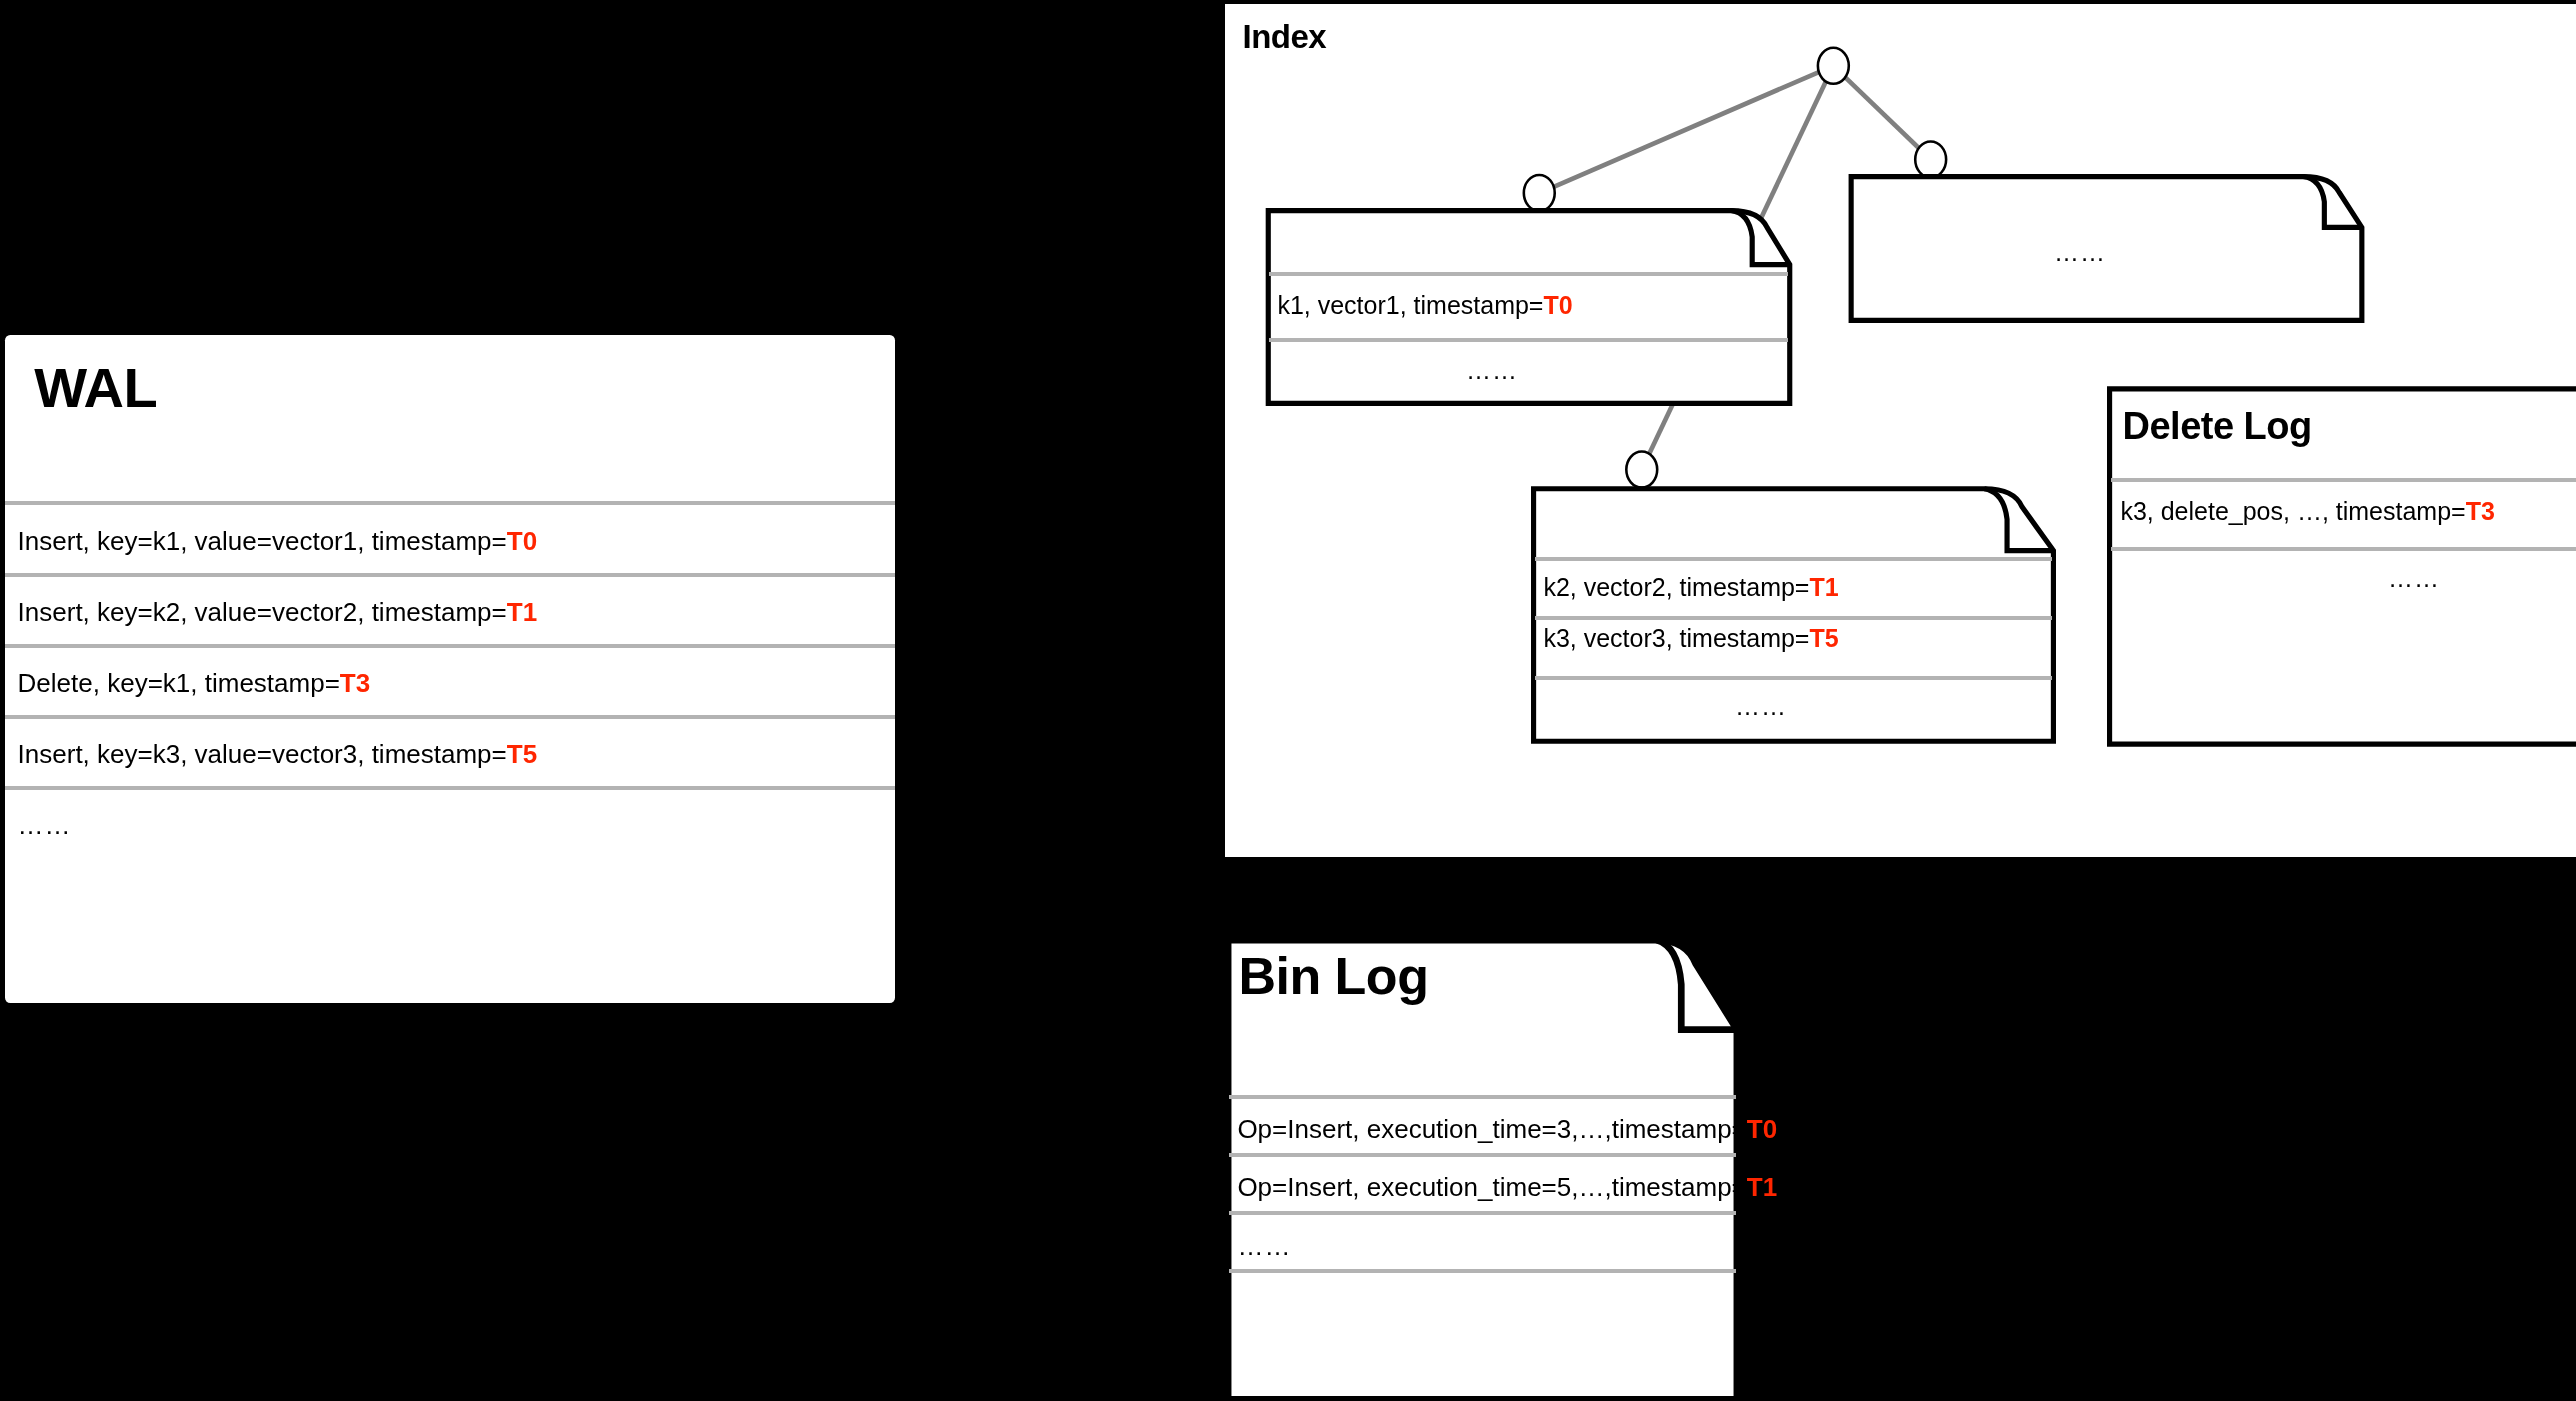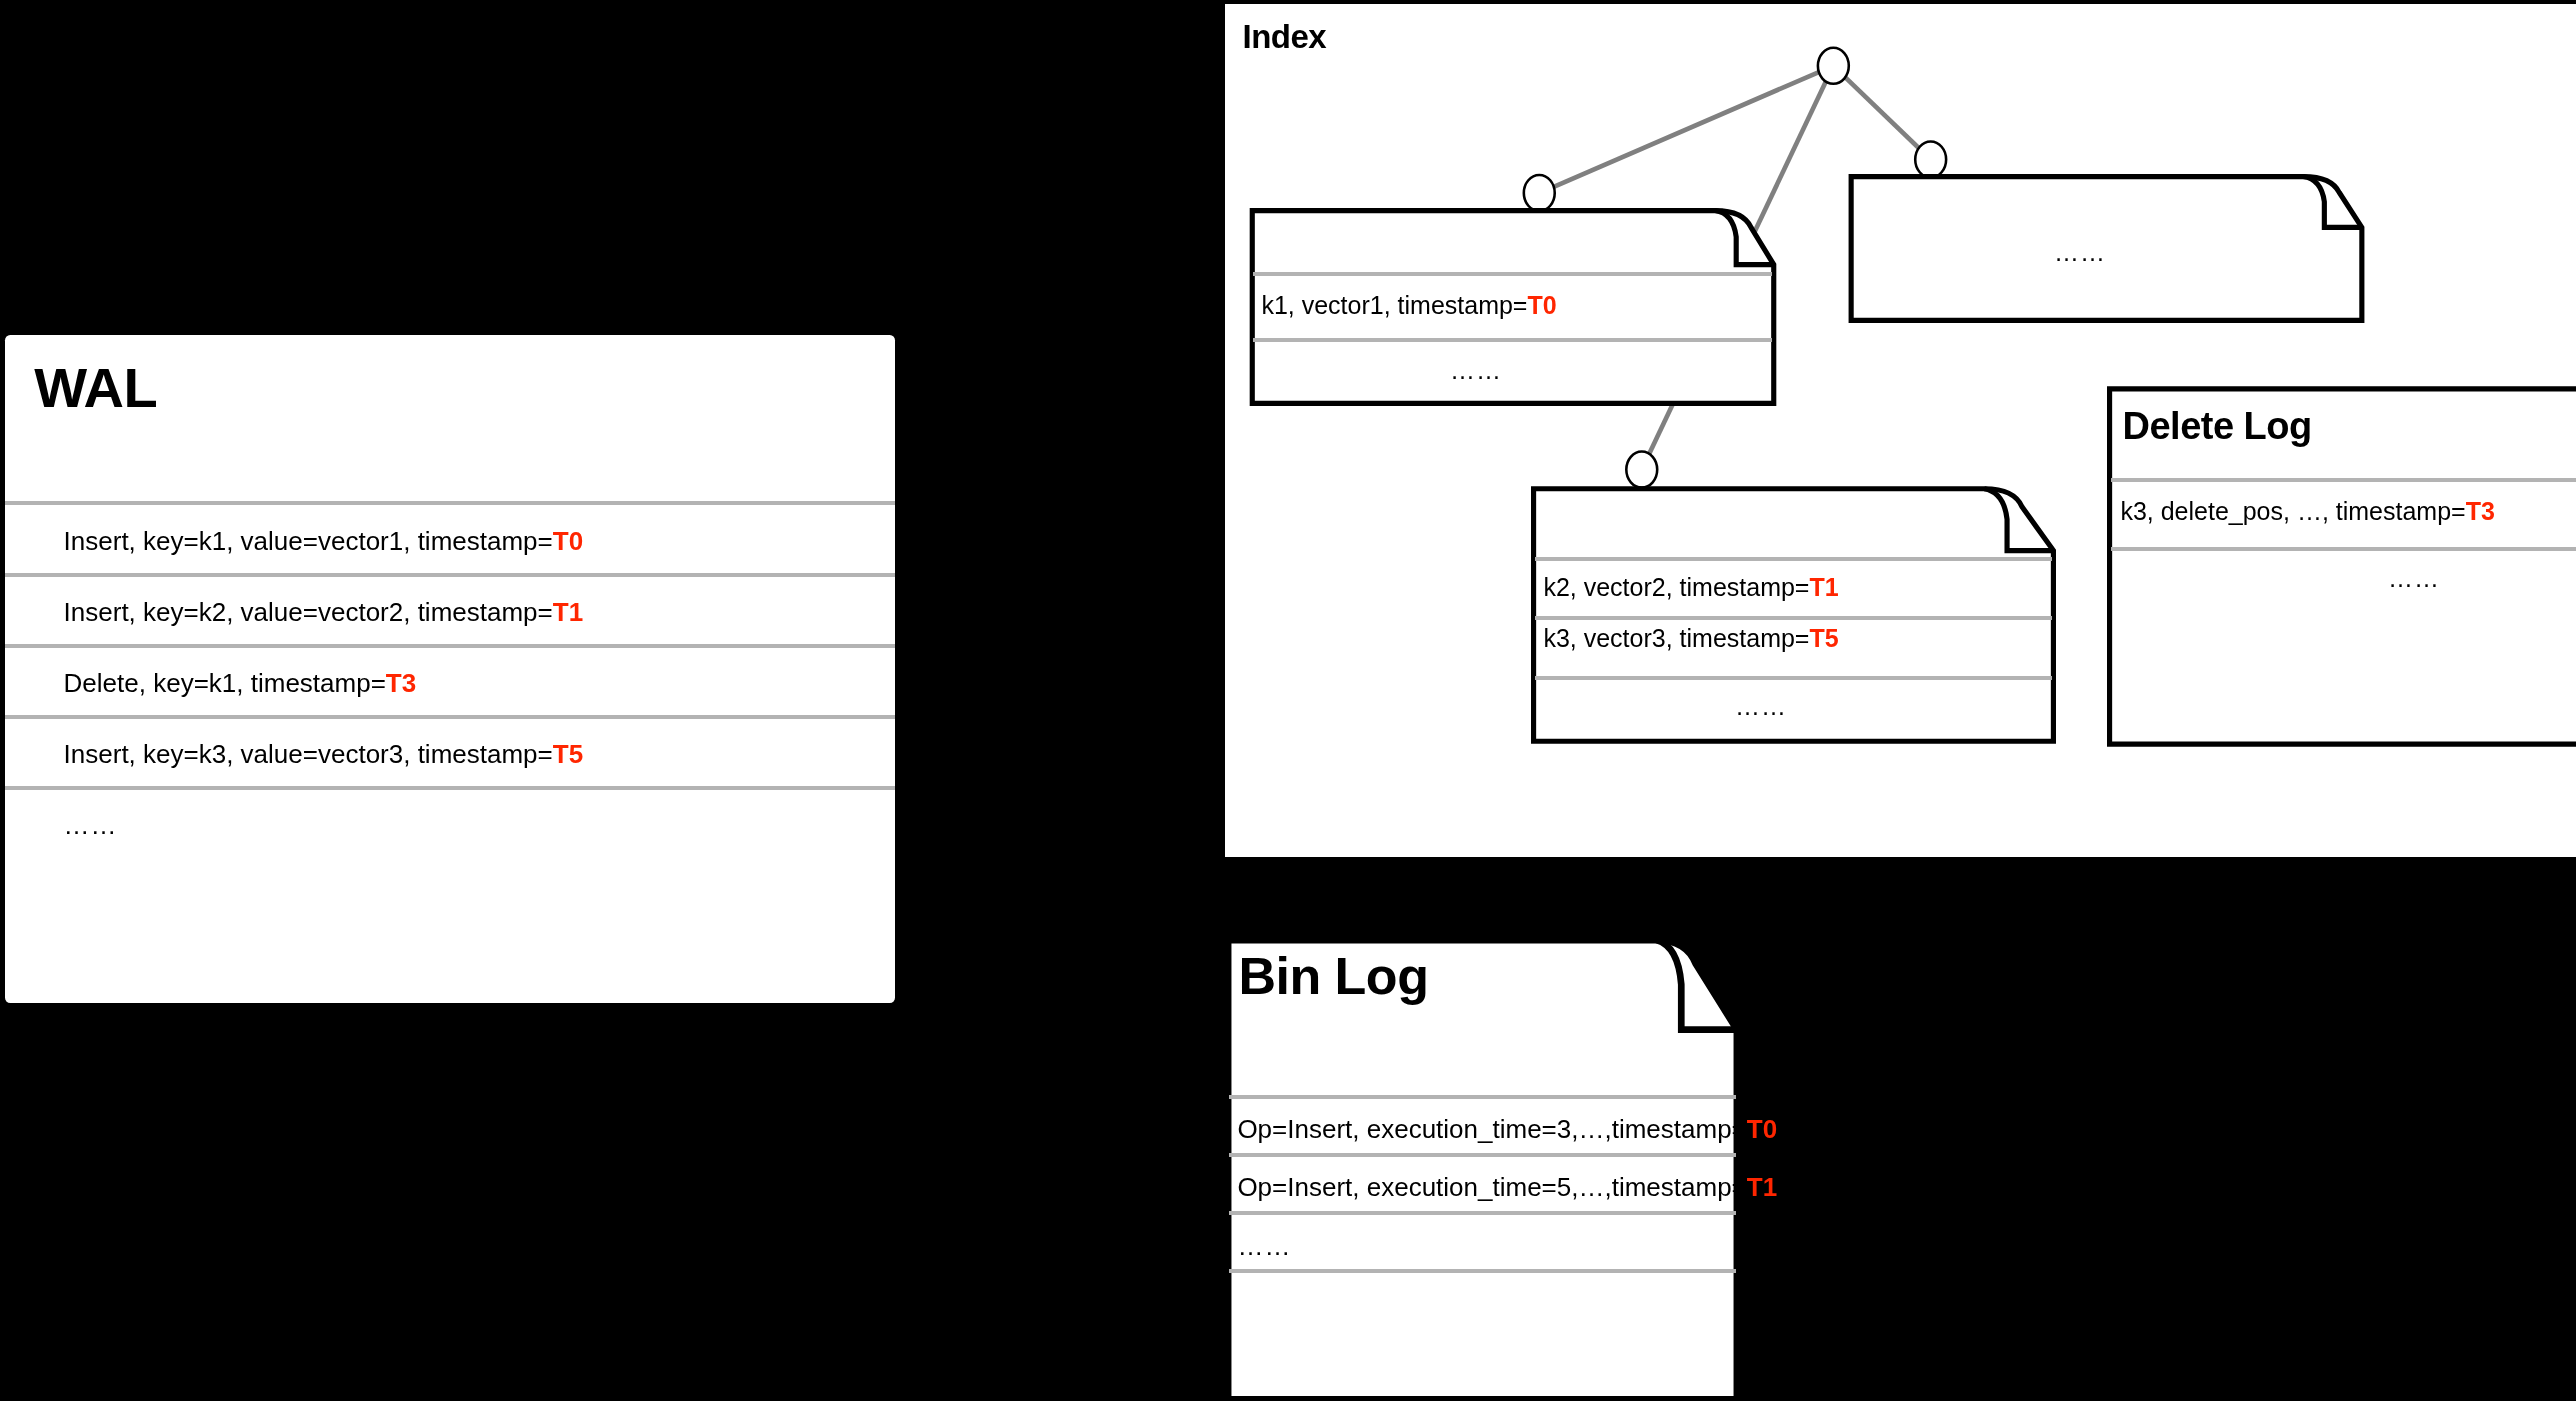--- a/index.html
+++ b/index.html
@@ -23,21 +23,20 @@
   }
   .card-title{
     font-weight:bold;
     color:#000;
     letter-spacing:-0.5px;
     white-space:nowrap;
   }
   .rowtext{
     color:#000;
     white-space:nowrap;
-    margin-left:46px;
   }
   .ts{ color:#FF2600; font-weight:bold; }
   .dots{ letter-spacing:1px; }
 
   
   #wal{
     left:5.2px; top:335px;
     width:890px; height:668px;
     border-radius:5.2px;
   }
@@ -130,21 +129,21 @@
         <line x1="1181" y1="120" x2="1370" y2="302"></line>
       </g>
       <g fill="#ffffff" stroke="#000000" stroke-width="5">
         <ellipse cx="1181" cy="120" rx="30" ry="35"></ellipse>
         <ellipse cx="610" cy="367" rx="30" ry="35"></ellipse>
         <ellipse cx="809" cy="904" rx="30" ry="35"></ellipse>
         <ellipse cx="1370" cy="302" rx="30" ry="35"></ellipse>
       </g>
     </svg>
 
-    <div class="doc" style="left:24px; top:204px; width:528px; height:198px;">
+    <div class="doc" style="left:40px; top:204px; width:528px; height:198px;">
       <svg width="528" height="198" viewBox="0 0 1024 385">
         <path d="M5 5 L905 5 Q960 5 975 38 L1019 110 L1019 380 L5 380 Z" fill="#ffffff" stroke="#000000" stroke-width="10"></path>
         <path d="M905 5 Q940 10 946 56 L946 110 L1019 110" fill="none" stroke="#000000" stroke-width="10"></path>
       </svg>
       <div class="inner">
         <div class="hsep" style="top:64px; left:4.1px; width:519px;"></div>
         <div class="hsep" style="top:130px; left:4.1px; width:519px;"></div>
         <div class="drow" style="left:12.4px; top:85px;">
           <span>k1, vector1, timestamp=</span><span class="ts">T0</span>
         </div>

